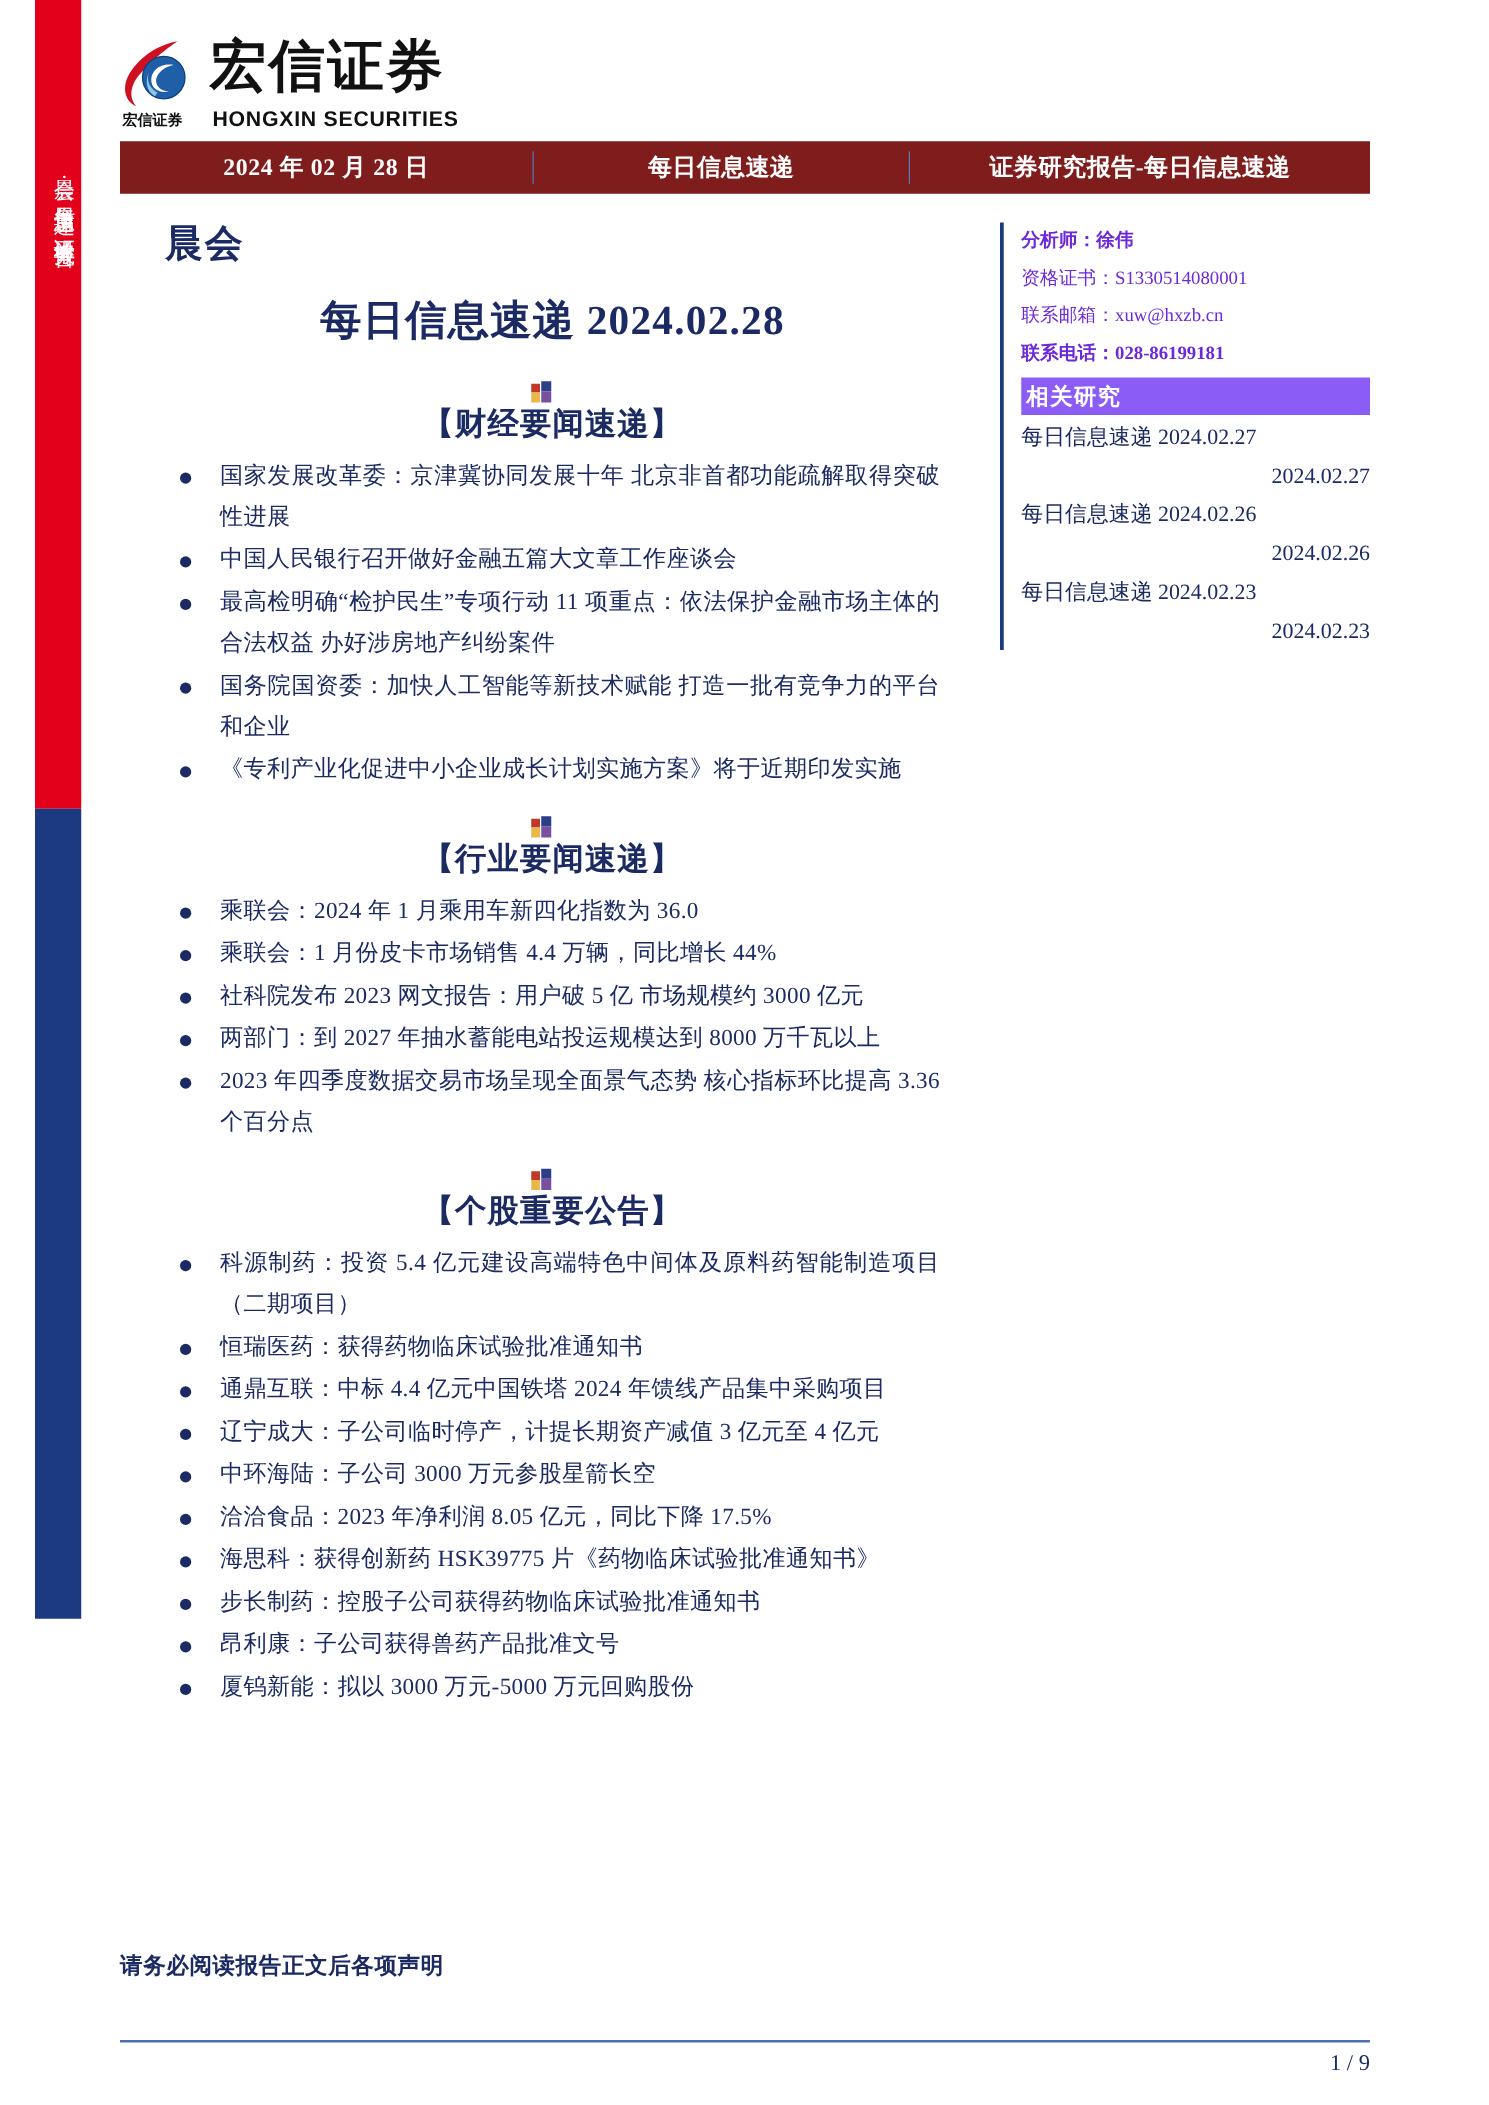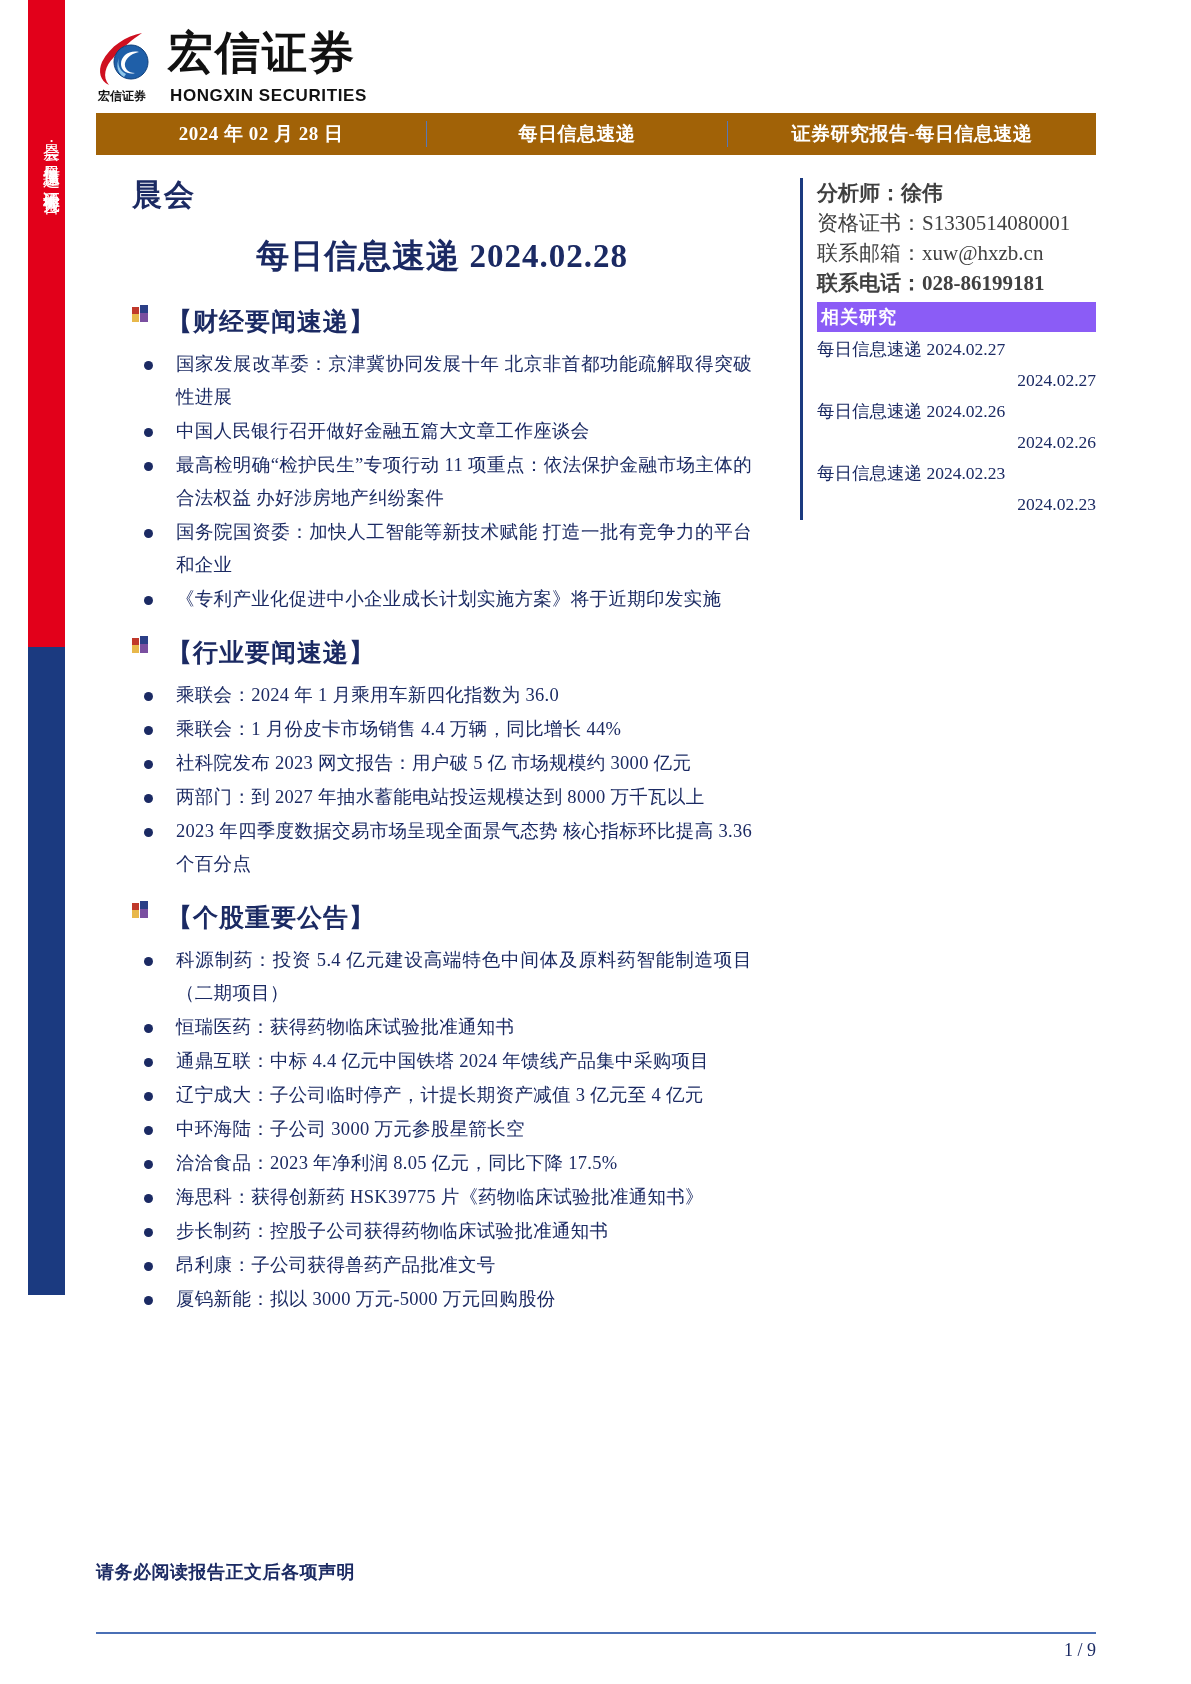--- a/index.html
+++ b/index.html
@@ -97,21 +97,21 @@
     font-family: "Liberation Sans", "DejaVu Sans", sans-serif;
   }
 
   
   .topbar {
     position: absolute;
     left: 96px;
     top: 113px;
     width: 1000px;
     height: 42px;
-    background: #a16207;
+    background: #7f1d1d;
     display: flex;
     align-items: center;
   }
   .topbar .cell {
     color: #ffffff;
     font-size: 19px;
     font-weight: bold;
     text-align: center;
     font-family: "Liberation Serif", "DejaVu Serif", serif;
     letter-spacing: 0.5px;
@@ -142,22 +142,23 @@
     font-weight: bold;
     color: #1b2a63;
     text-align: center;
     letter-spacing: 1px;
     margin: 18px 0 26px 0;
     font-family: "Liberation Serif", "DejaVu Serif", serif;
   }
 
   .section-head {
     display: flex;
-    align-items: flex-start;
+    align-items: center;
     margin: 20px 0 10px 0;
+    flex-direction: column;
   }
   .sect-icon {
     width: 17px;
     height: 17px;
     margin-right: 18px;
     position: relative;
     flex: none;
   }
   .sect-icon i {
     position: absolute;
@@ -206,23 +207,23 @@
   .sidecol {
     position: absolute;
     left: 800px;
     top: 178px;
     width: 296px;
     border-left: 3px solid #1b3a80;
     padding-left: 14px;
     box-sizing: border-box;
   }
   .side-line {
-    font-size: 21px;
+    font-size: 15px;
     line-height: 30px;
-    color: #404040;
+    color: #6d28d9;
     white-space: nowrap;
     font-family: "Liberation Serif", "DejaVu Serif", serif;
   }
   .side-line.bold { font-weight: bold; }
   .side-band {
     background: #8b5cf6;
     color: #ffffff;
     font-size: 18px;
     font-weight: bold;
     line-height: 28px;

